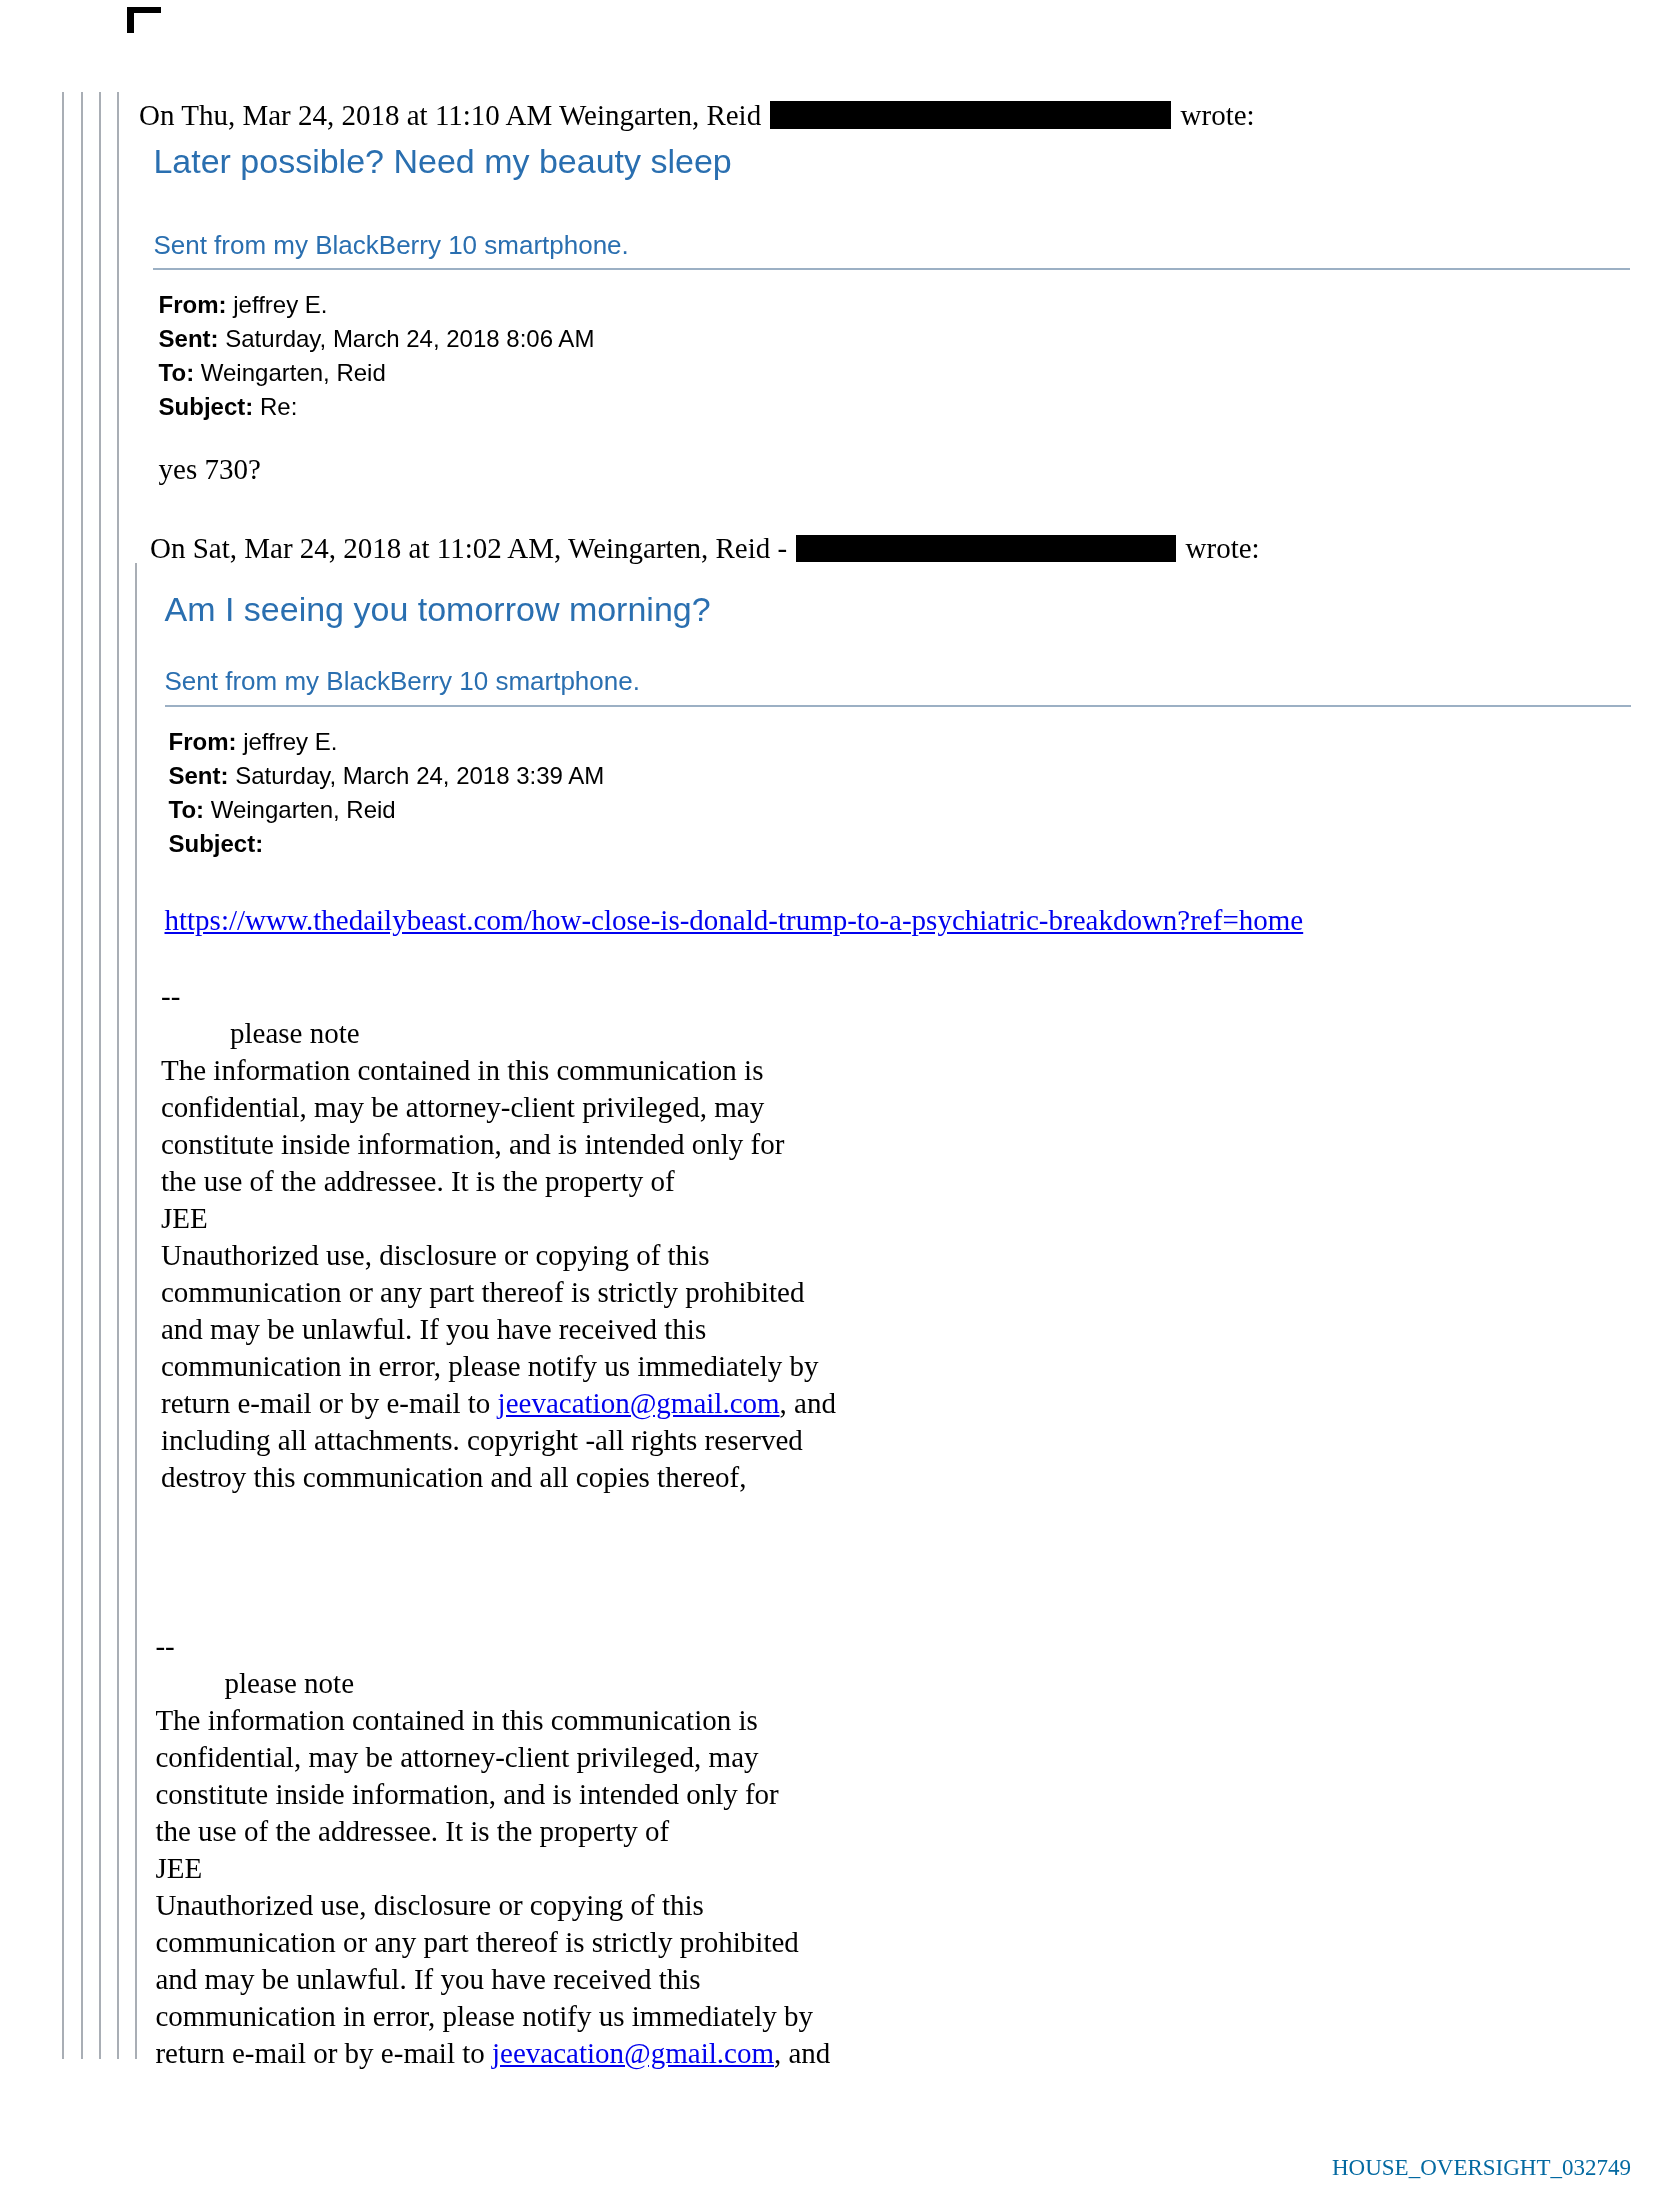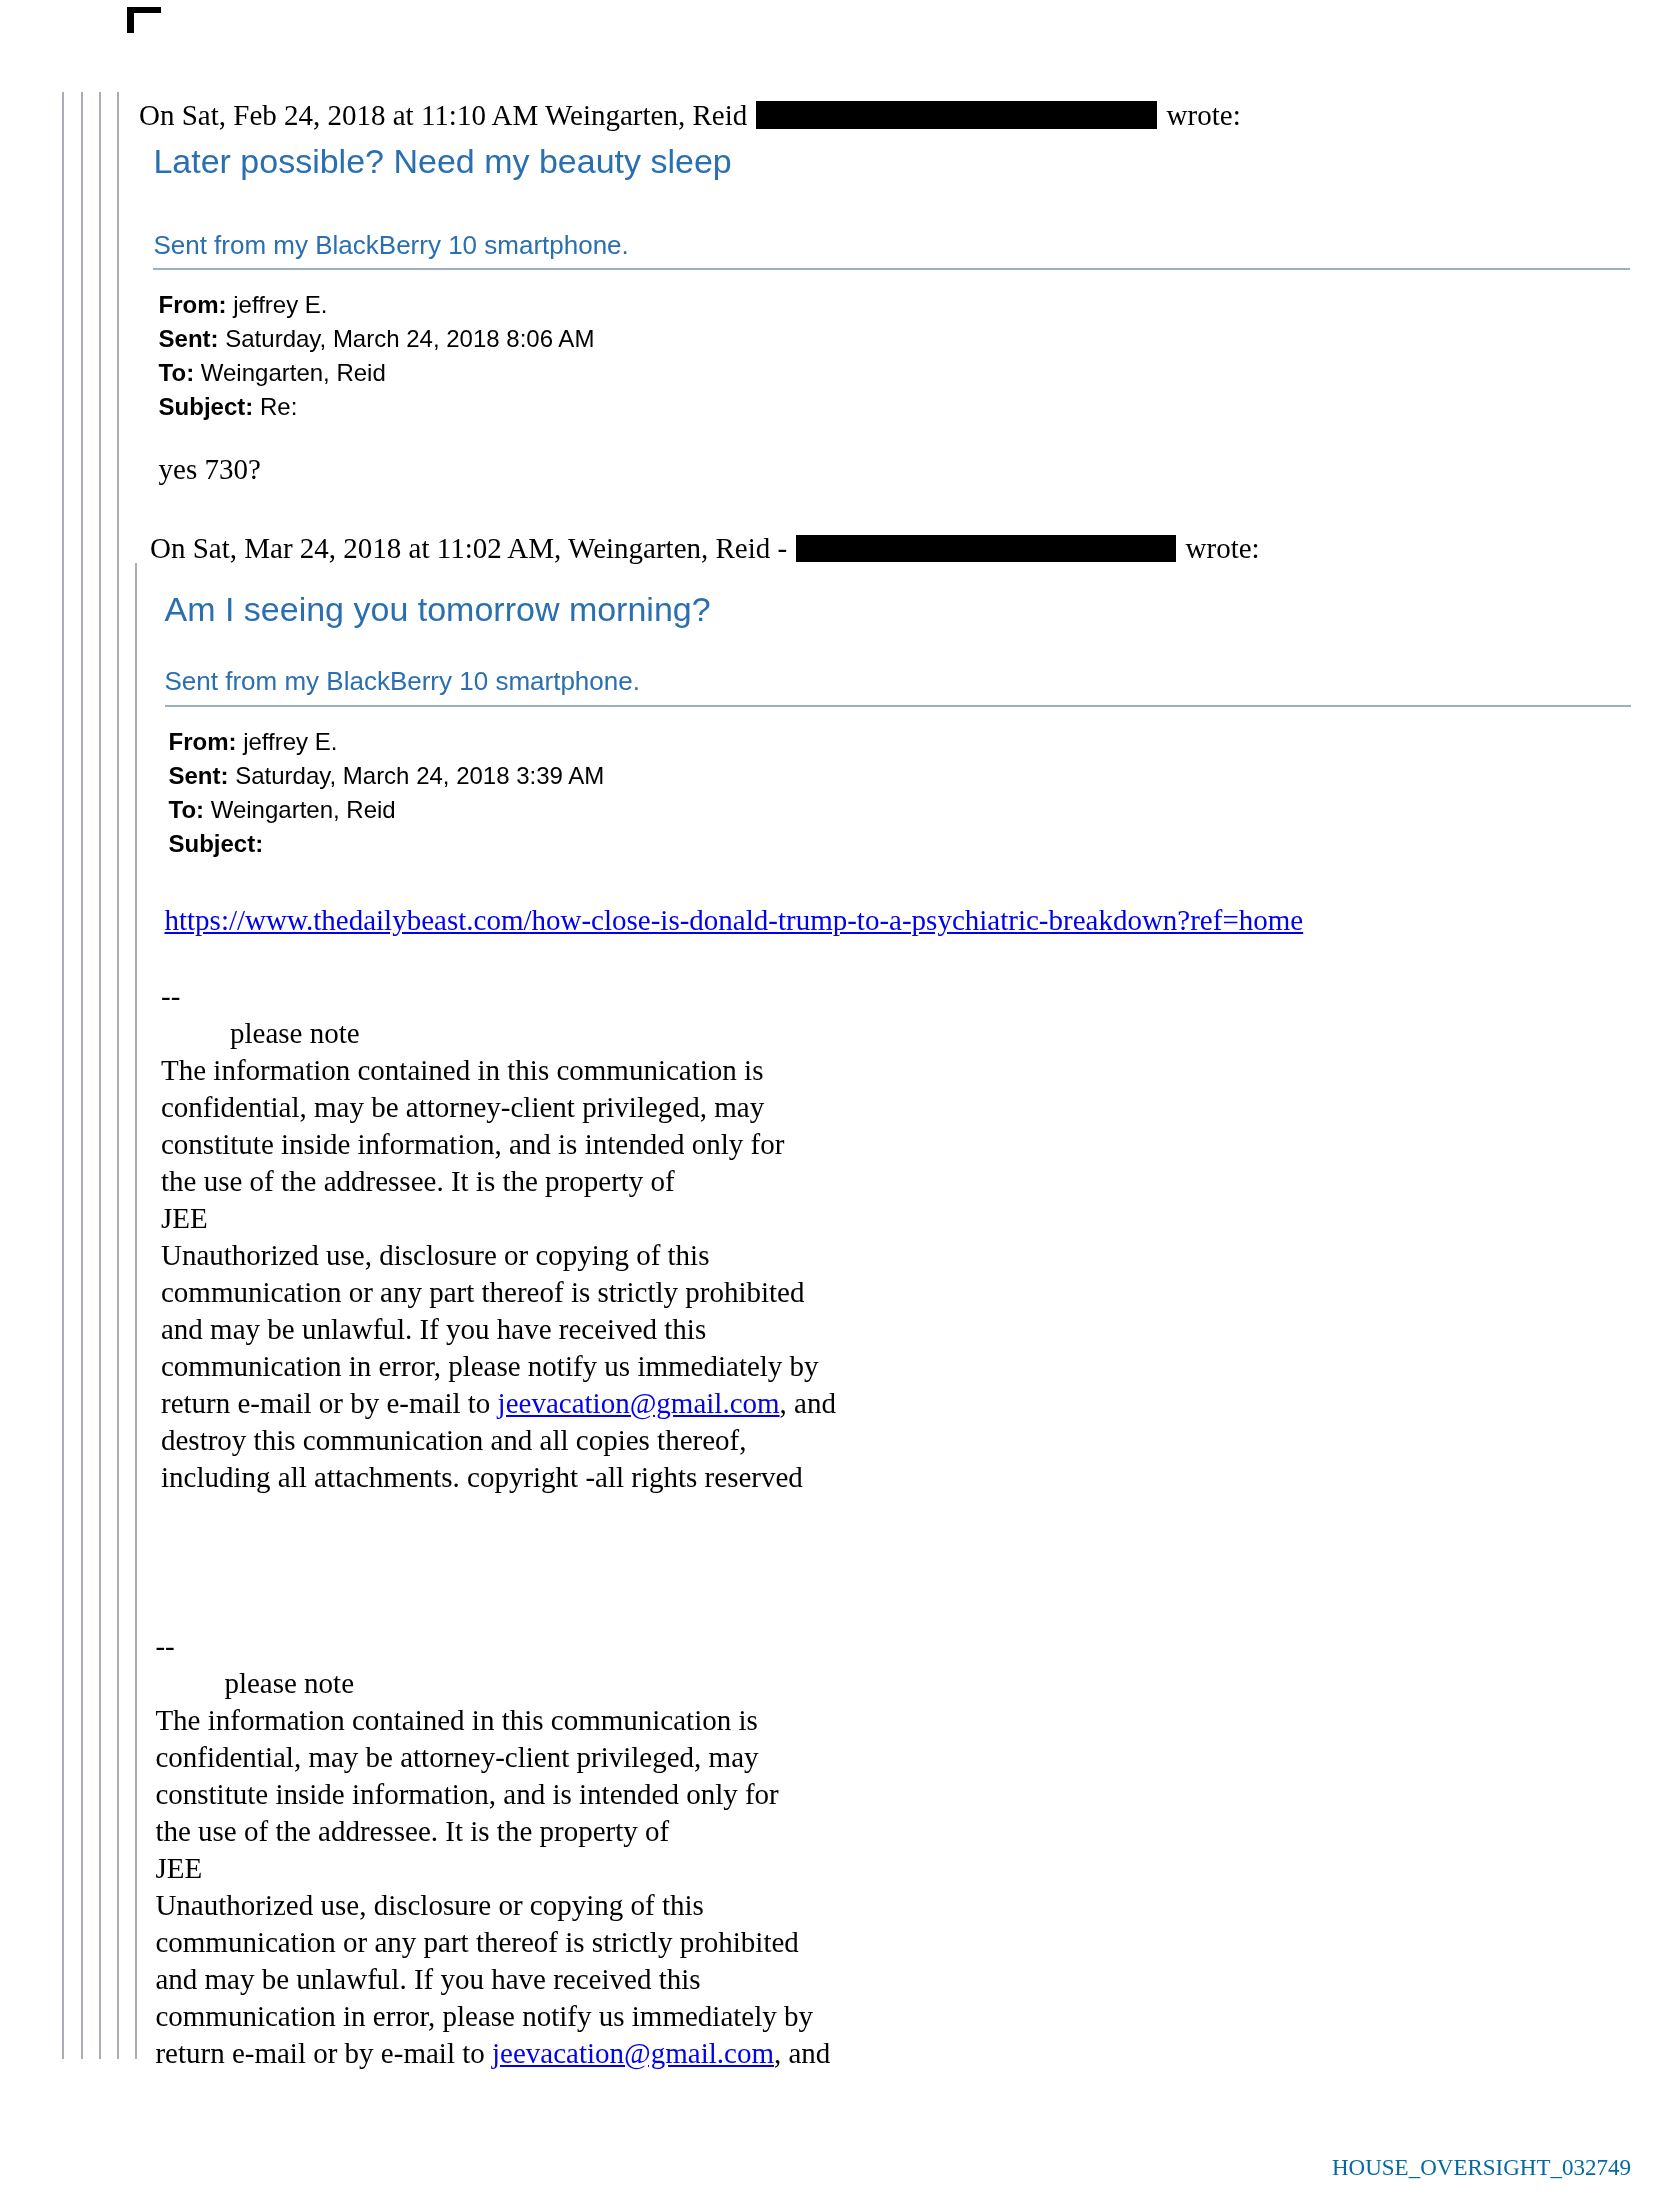--- a/index.html
+++ b/index.html
@@ -76,21 +76,21 @@
 
 <div class="qbar b1"></div>
 <div class="qbar b2"></div>
 <div class="qbar b3"></div>
 <div class="qbar b4"></div>
 <div class="qbar b5"></div>
 
 <div class="content">
 
   <div class="attribution serif">
-    <span>On Sat, Feb 24, 2018 at 11:10 AM Weingarten, Reid</span><span class="redaction r1"></span><span>wrote:</span>
+    <span>On Thu, Mar 24, 2018 at 11:10 AM Weingarten, Reid</span><span class="redaction r1"></span><span>wrote:</span>
   </div>
   <div class="msg msg1 m1 sans blue">Later possible? Need my beauty sleep</div>
   <div class="sig sig1 m1 sans blue">Sent from my BlackBerry 10 smartphone.</div>
   <div class="rule rule1 m1"></div>
 
   <div class="headers hdr1 m2 sans">
     <div><span class="bold">From:</span> <span>jeffrey E.</span></div>
     <div><span class="bold">Sent:</span> <span>Saturday, March 24, 2018 8:06 AM</span></div>
     <div><span class="bold">To:</span> <span>Weingarten, Reid</span></div>
     <div><span class="bold">Subject:</span> <span>Re:</span></div>
@@ -122,22 +122,22 @@
     <div>The information contained in this communication is</div>
     <div>confidential, may be attorney-client privileged, may</div>
     <div>constitute inside information, and is intended only for</div>
     <div>the use of the addressee. It is the property of</div>
     <div>JEE</div>
     <div>Unauthorized use, disclosure or copying of this</div>
     <div>communication or any part thereof is strictly prohibited</div>
     <div>and may be unlawful. If you have received this</div>
     <div>communication in error, please notify us immediately by</div>
     <div><span>return e-mail or by e-mail to </span><a class="link">jeevacation@gmail.com</a><span>, and</span></div>
+    <div>including all attachments. copyright -all rights reserved</div>
     <div>destroy this communication and all copies thereof,</div>
-    <div>including all attachments. copyright -all rights reserved</div>
   </div>
 
   <div class="disc disc2 m7 serif">
     <div>--</div>
     <div class="note">please note</div>
     <div>The information contained in this communication is</div>
     <div>confidential, may be attorney-client privileged, may</div>
     <div>constitute inside information, and is intended only for</div>
     <div>the use of the addressee. It is the property of</div>
     <div>JEE</div>

